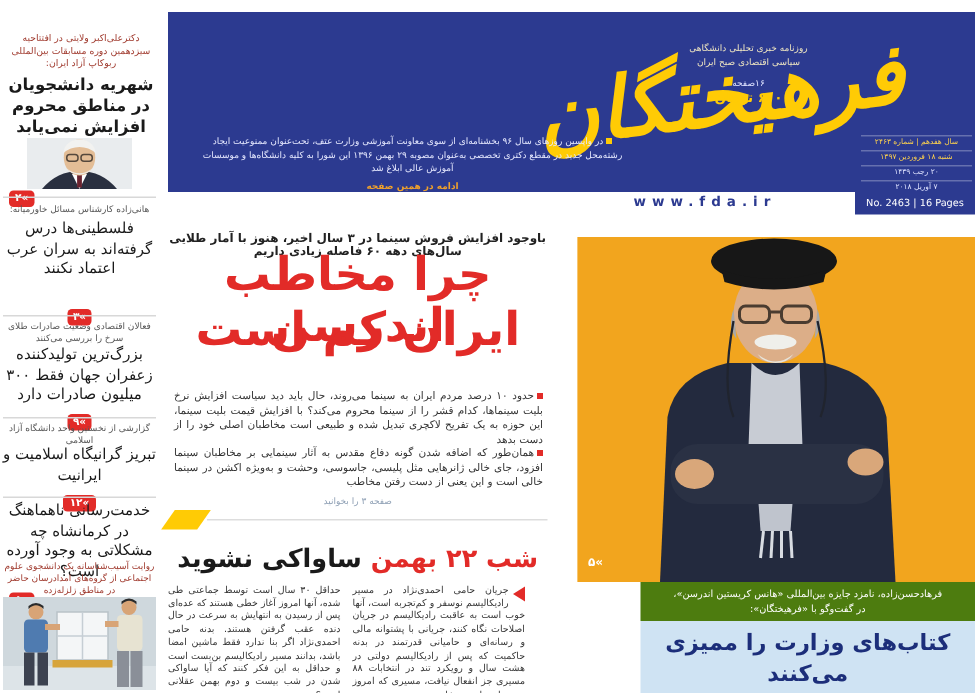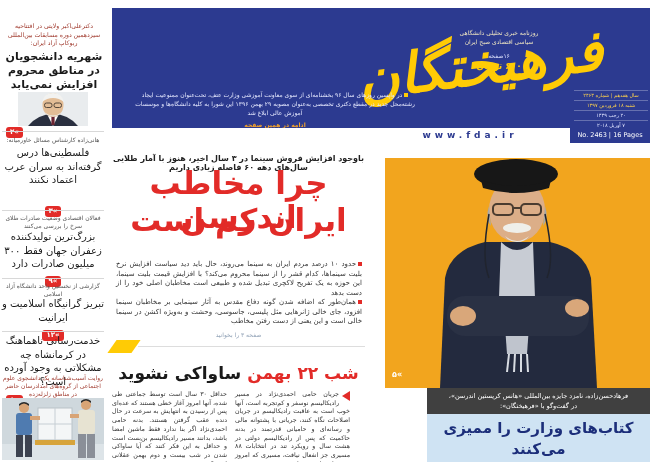--- a/index.html
+++ b/index.html
@@ -51,21 +51,21 @@
   .m-div{left:138px;top:346px;width:227px;border-top:1px solid #ddd;}
   .s2-kick{left:112px;top:352px;width:253px;font-size:7.5px;font-weight:bold;color:#222;text-align:center;}
   .s2-h{left:112px;top:362px;width:253px;font-size:17px;font-weight:900;text-align:center;line-height:22px;color:#1a1a1a;}
   .s2-h .red{color:#e22b28;}
   .s2-cols{left:112px;top:390px;width:238px;display:flex;gap:8px;}
   .s2-col{width:115px;font-size:6.3px;line-height:8.7px;color:#333;}
 
   
   .photo-main{left:385px;top:158px;width:265px;height:230px;background:#f2a51e;}
   .photo-badge{left:392px;top:370px;color:#fff;font-size:8px;font-weight:bold;direction:ltr;}
-  .cap-bar{left:427px;top:388px;width:223px;height:26px;background:#404040;color:#fff;font-size:6.5px;
+  .cap-bar{left:427px;top:388px;width:223px;height:26px;background:#4d7c0f;color:#fff;font-size:6.5px;
            line-height:10px;text-align:center;padding-top:3px;box-sizing:border-box;}
   .int-h{left:427px;top:414px;width:223px;height:48px;background:#cfe3f3;color:#1c2e7a;font-size:15px;
          font-weight:900;text-align:center;line-height:21px;padding-top:4px;box-sizing:border-box;}
 
   
   .ed-card{left:350px;top:392px;width:74px;height:70px;background:#fff;border-top-left-radius:30px;z-index:5;}
   .ed-num{position:absolute;right:64px;top:8px;font-size:5.5px;color:#888;}
   .ed-photo{position:absolute;left:12px;top:6px;width:50px;height:38px;}
   .ed-name{position:absolute;left:0;top:46px;width:74px;font-size:6.5px;font-weight:bold;color:#222;text-align:center;}
   .ed-underline{position:absolute;left:14px;top:55px;width:46px;border-top:2px solid #e22b28;}

